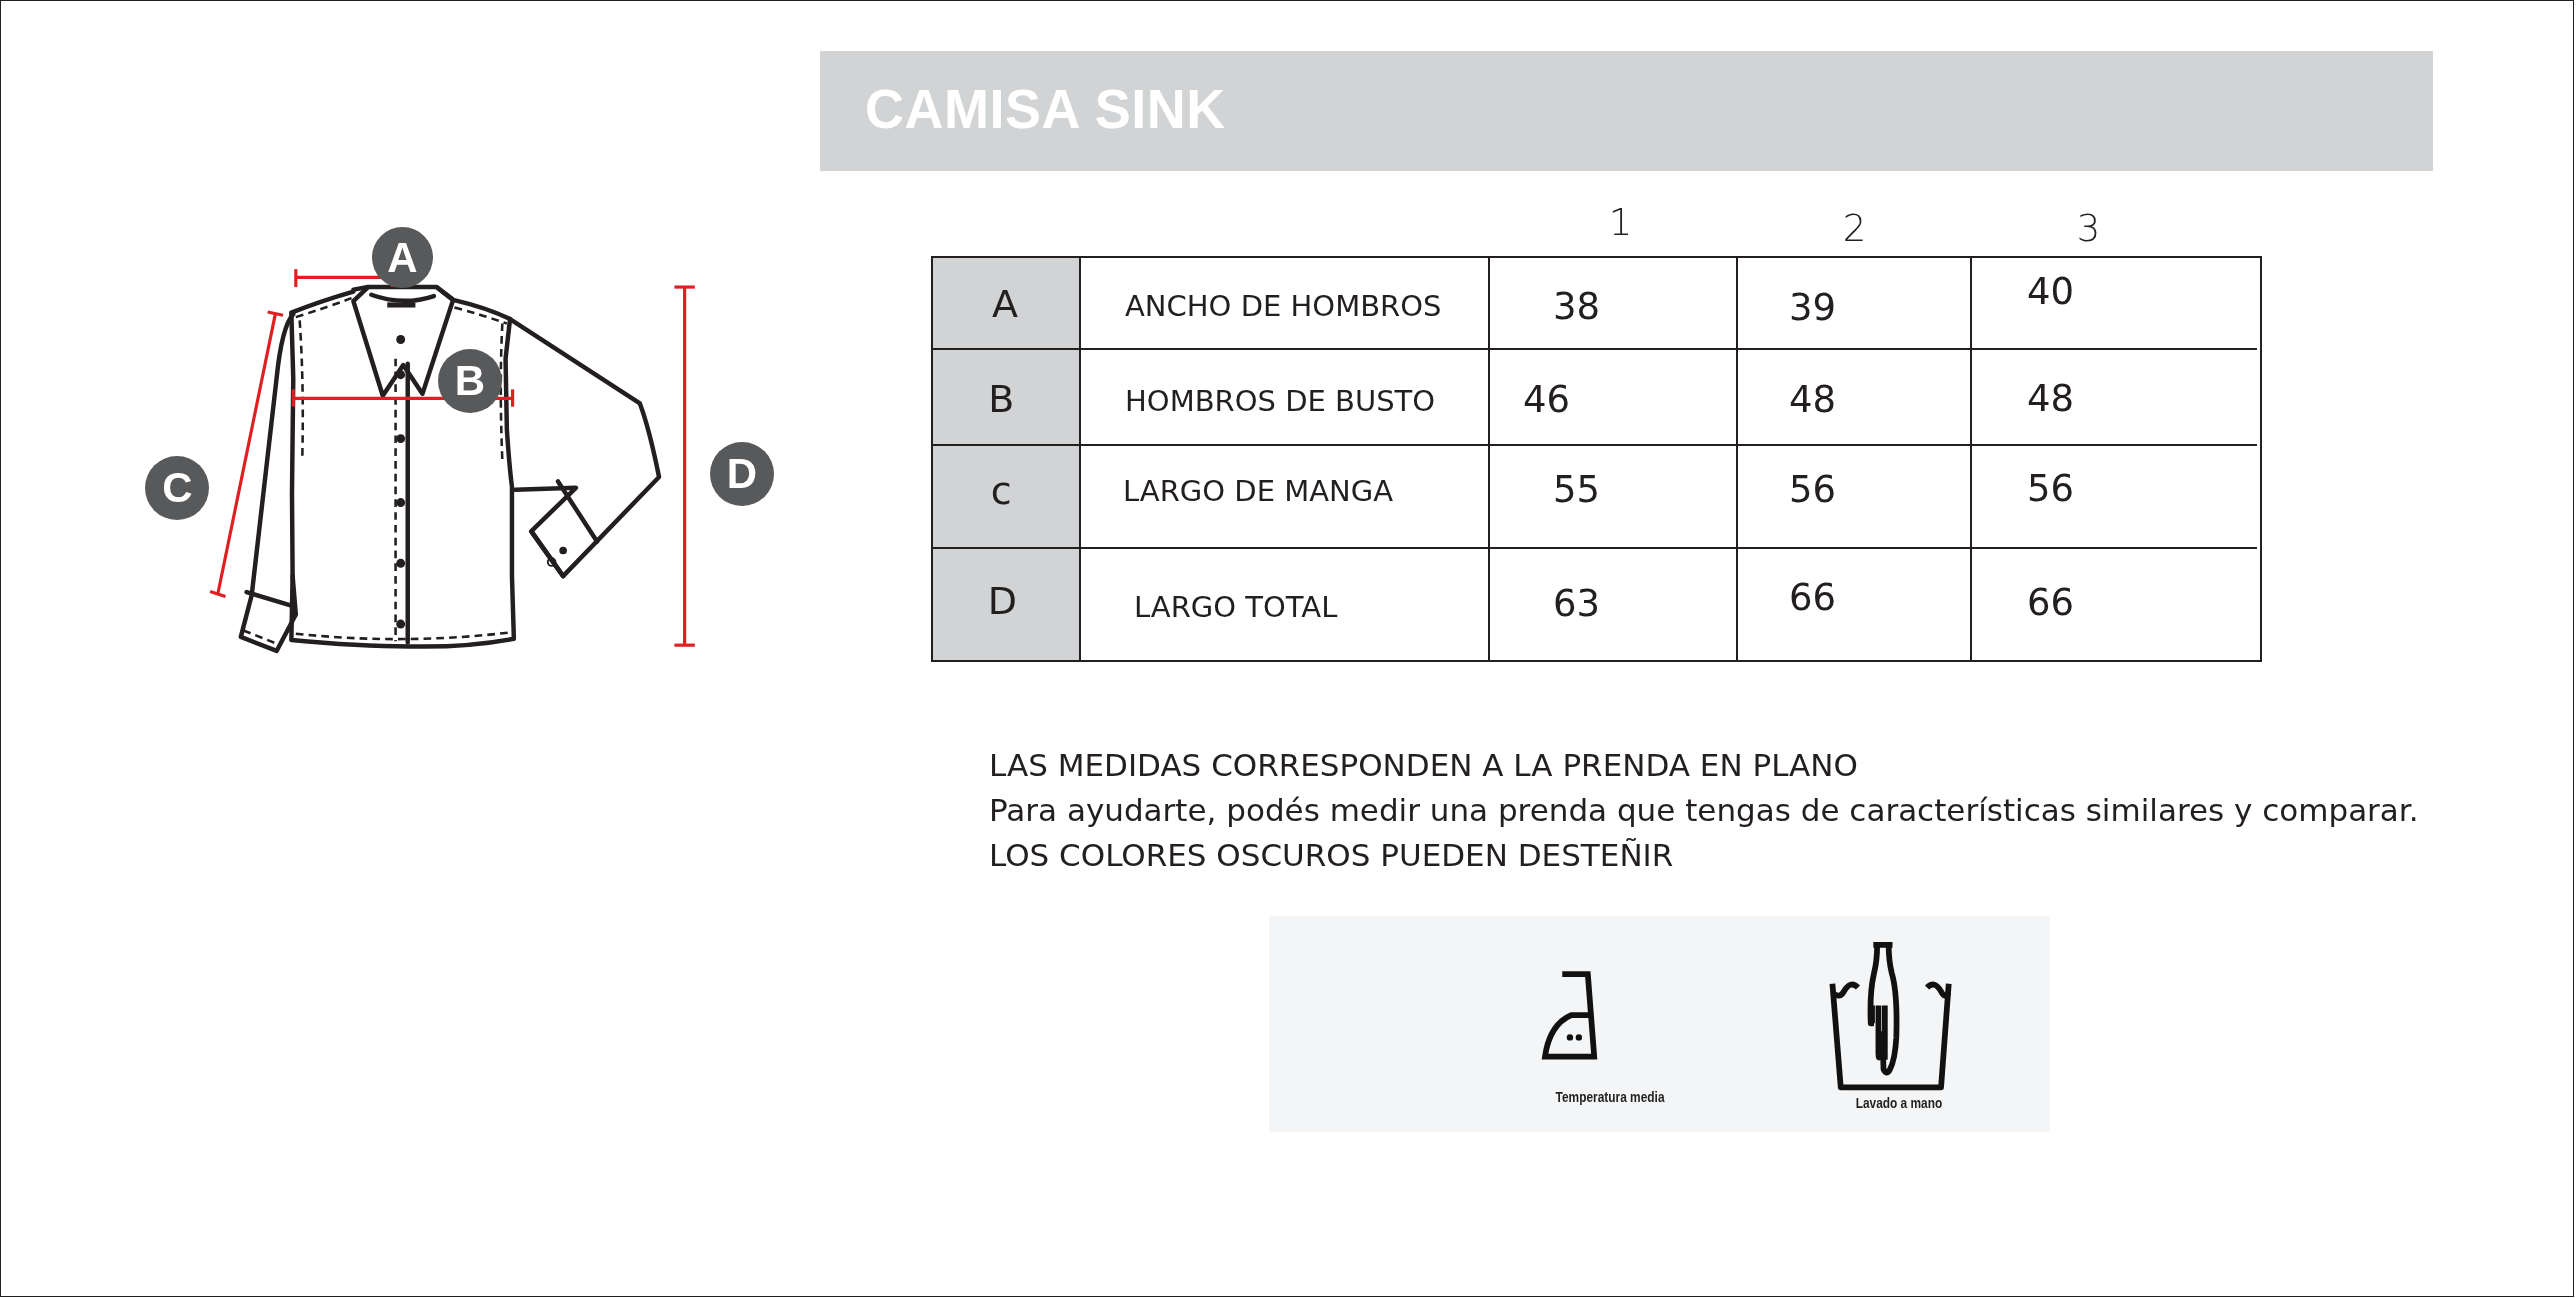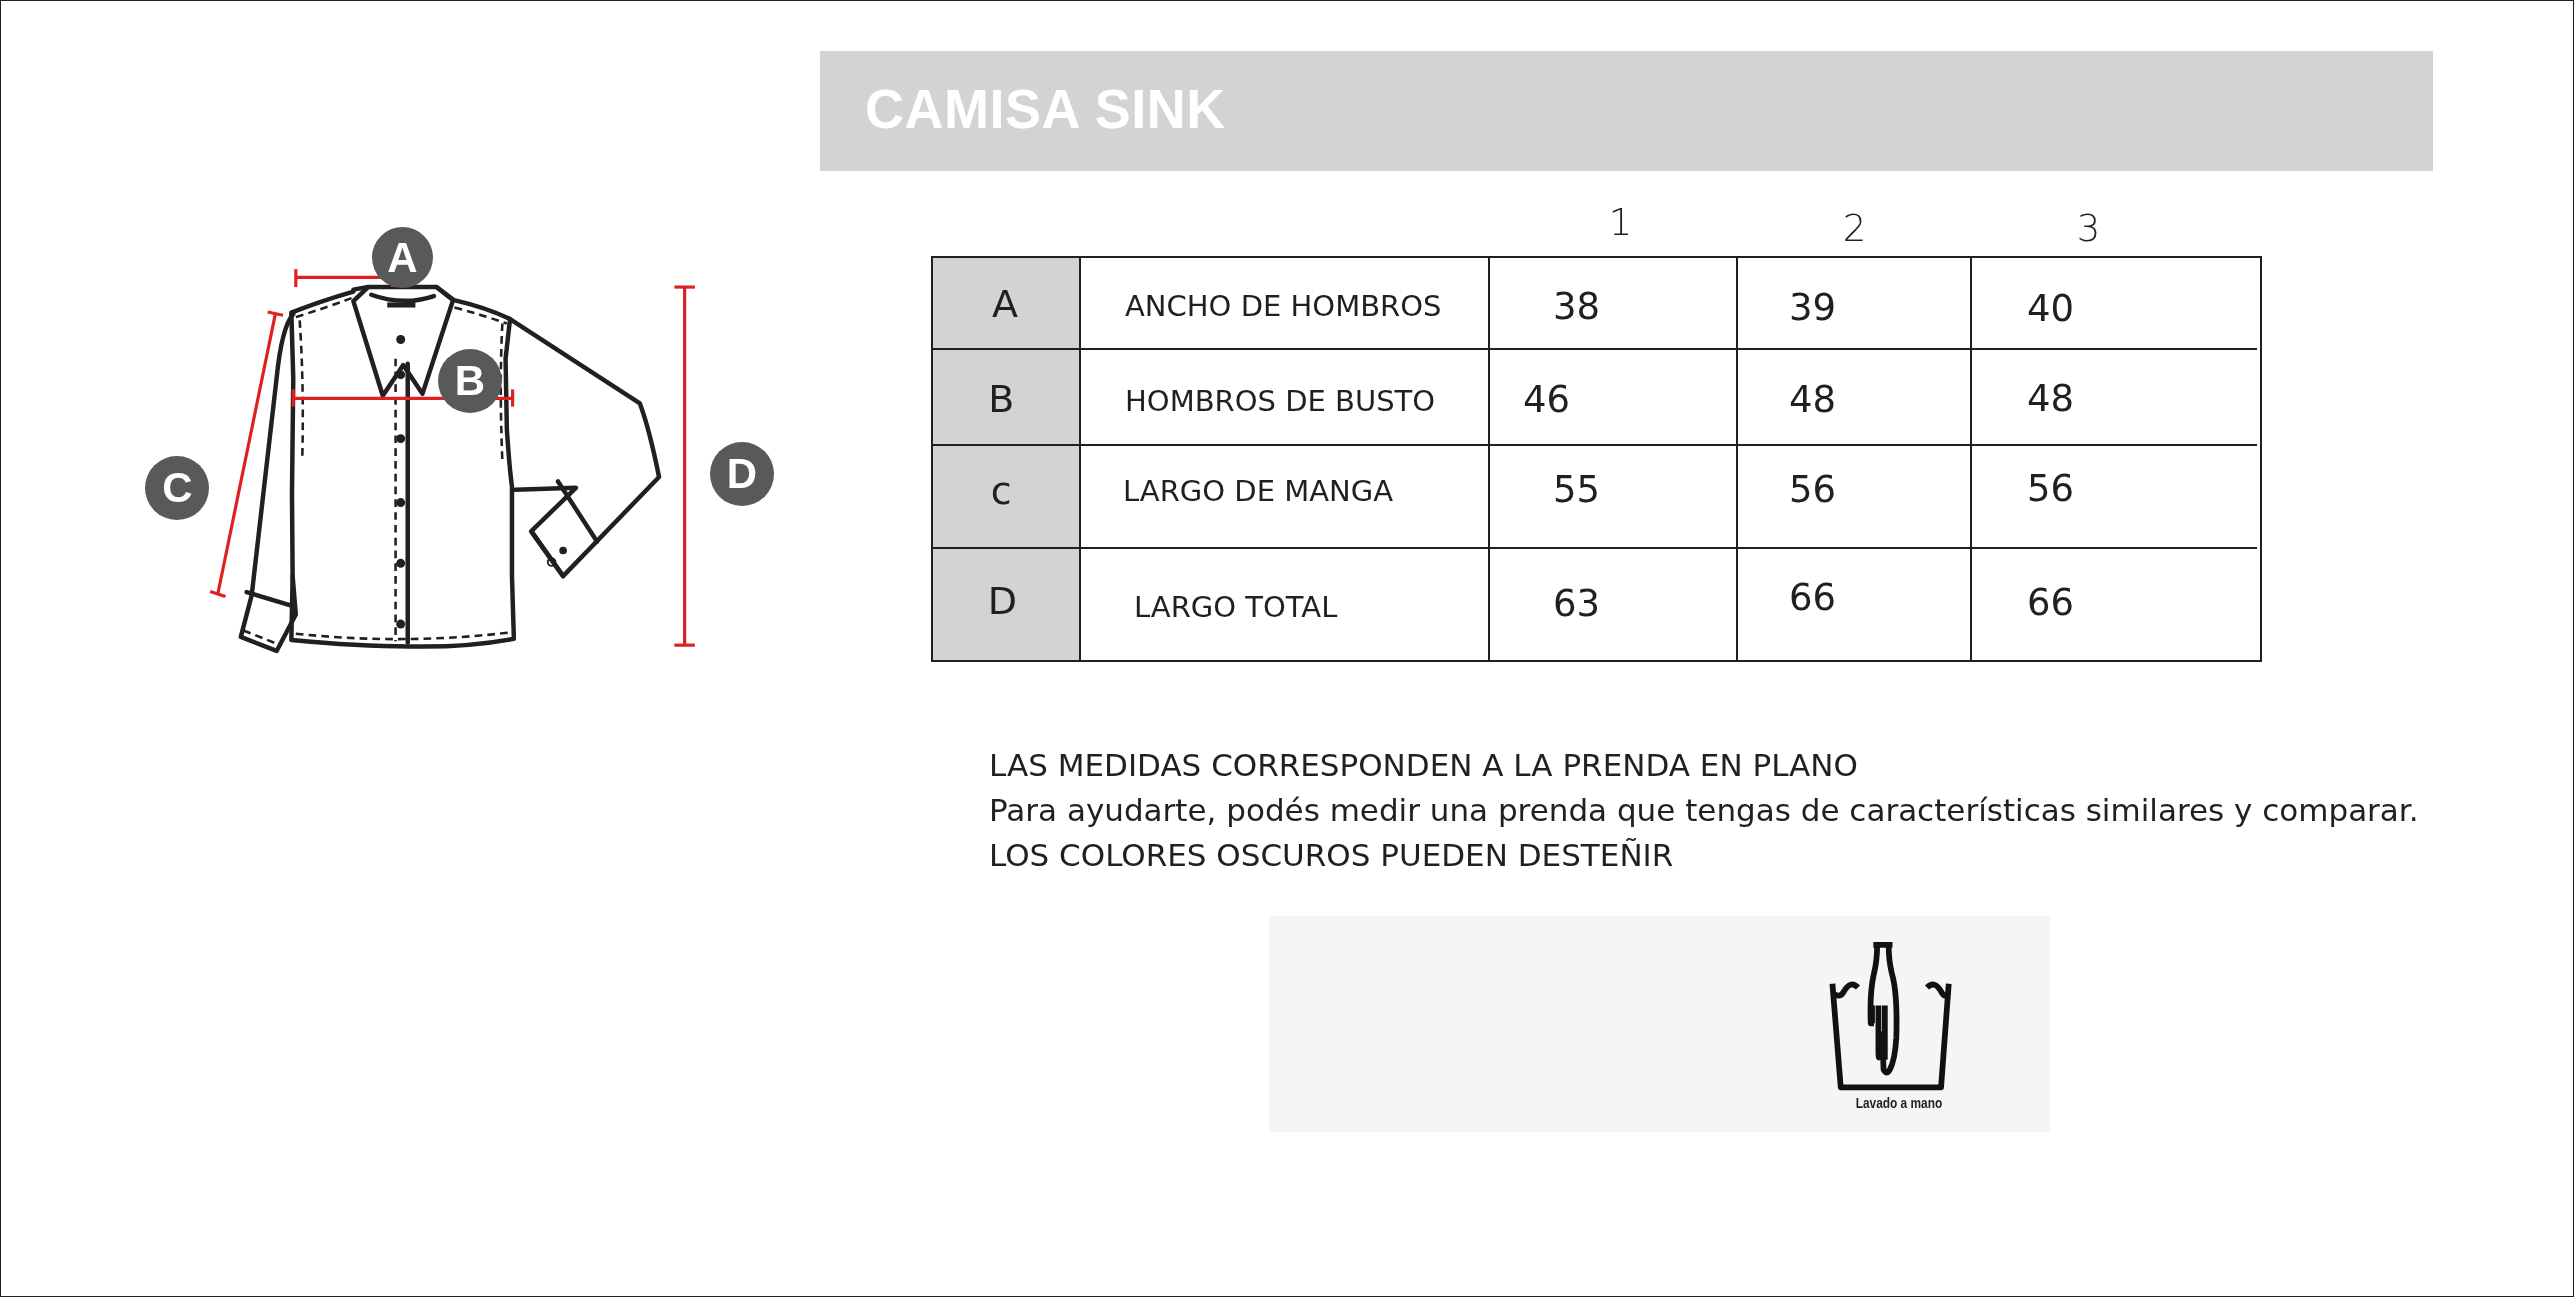--- a/index.html
+++ b/index.html
@@ -123,21 +123,21 @@
   <div class="vline" style="left:557px;height:404px;"></div>
   <div class="vline" style="left:805px;height:404px;"></div>
   <div class="vline" style="left:1039px;height:404px;"></div>
   <div class="vline" style="left:1329px;height:406px;"></div>
 
   <div>
     <div class="cell letter" style="left:0;top:29px;">A</div>
     <div class="cell label" style="left:172px;top:36px;">ANCHO DE HOMBROS</div>
     <div class="cell val" style="left:622px;top:32px;">38</div>
     <div class="cell val" style="left:858px;top:33px;">39</div>
-    <div class="cell val" style="left:1096px;top:34px;">40</div>
+    <div class="cell val" style="left:1096px;top:17px;">40</div>
   </div>
 
   <div>
     <div class="cell letter" style="left:-3.8px;top:124px;">B</div>
     <div class="cell label" style="left:172px;top:131px;">HOMBROS DE BUSTO</div>
     <div class="cell val" style="left:592px;top:125px;">46</div>
     <div class="cell val" style="left:858px;top:125px;">48</div>
     <div class="cell val" style="left:1096px;top:124px;">48</div>
   </div>
 
@@ -160,20 +160,30 @@
 
 <div class="notes">
   <div>LAS MEDIDAS CORRESPONDEN A LA PRENDA EN PLANO</div>
   <div>Para ayudarte, podés medir una prenda que tengas de características similares y comparar.</div>
   <div>LOS COLORES OSCUROS PUEDEN DESTEÑIR</div>
 </div>
 
 <div class="care-box">
 
 
+  <div class="care-item" style="left:256px;top:0;width:256px;height:216px;">
+    <svg width="256" height="216" viewBox="0 0 400 338" style="position:absolute;left:0;top:0;">
+      <g fill="none" stroke="#111" stroke-width="9" stroke-linejoin="miter">
+        <path d="M58 91 L98 91 L108 220 L31 220 Q38 170 72 155 L104 155"></path>
+      </g>
+      <circle cx="70" cy="190" r="5" fill="#111"></circle>
+      <circle cx="84" cy="190" r="5" fill="#111"></circle>
+    </svg>
+    <div class="care-caption" style="left:20.5px;top:173px;">Temperatura media</div>
+  </div>
 
   <div class="care-item" style="left:512px;top:0;width:269px;height:216px;">
     <svg width="269" height="216" viewBox="0 0 420 338" style="position:absolute;left:0;top:0;">
       <g fill="none" stroke="#111" stroke-width="9" stroke-linejoin="round">
         <path d="M80 106 L93 268 L250 268 L262 106"></path>
         <path d="M80 120 Q92 130 98 118 Q108 100 120 112"></path>
         <path d="M228 112 Q240 100 250 118 Q256 130 262 120"></path>
         <path d="M144 45 L174 45 M150 45 Q150 70 145 90 Q138 120 140 168 L145 168 M168 45 Q168 70 173 90 Q182 120 180 190 Q178 225 170 240 Q165 250 160 240 L158 180 M142 140 L142 168 M152 140 L152 215 Q152 228 155 215 M162 140 L162 225"></path>
       </g>
     </svg>

